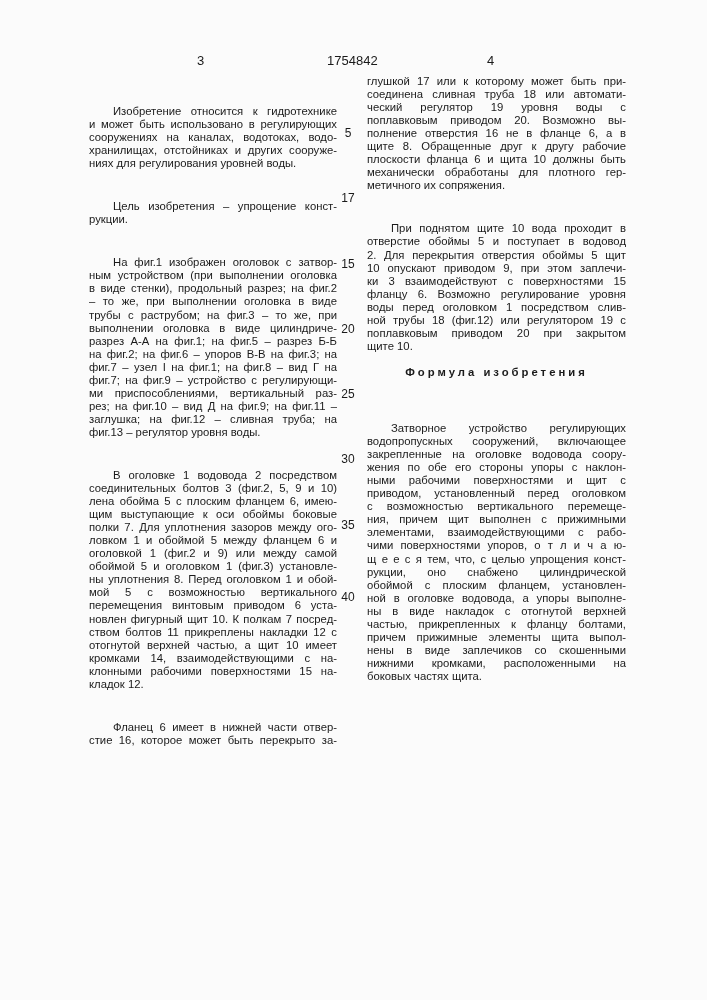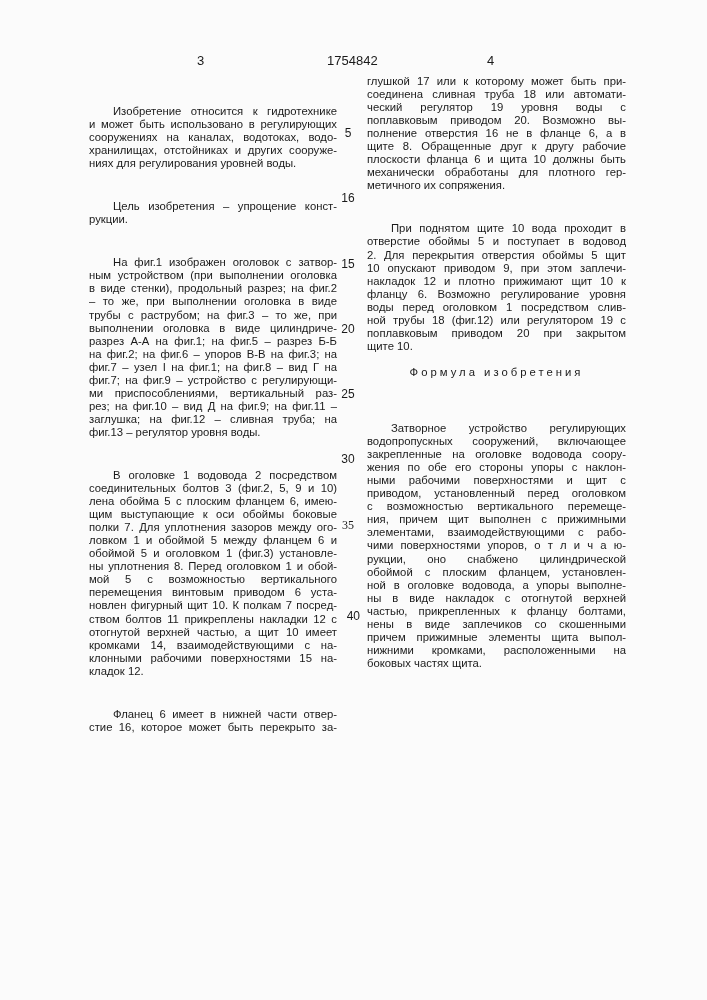--- a/index.html
+++ b/index.html
@@ -6,21 +6,21 @@
   body {
     width:707px; height:1000px; background:#fbfbfb; position:relative; overflow:hidden;
     font-family:"Liberation Sans", sans-serif; color:#1a1a1a;
   }
   .hdr { position:absolute; top:53px; font-size:13px; line-height:16px; }
   .col { position:absolute; top:75px; font-size:11.3px; line-height:13.05px; }
   .col .ln { display:block; white-space:nowrap; text-align:justify; text-align-last:justify; height:13.05px; }
   .col .ln.last { text-align-last:left; }
   .col .ln.ind { text-indent:24px;margin-top:30px; }
   .col .ln.blank { height:13.05px; }
-  .col .ln.center { text-align:left; text-align-last:center; letter-spacing:3px; }
+  .col .ln.center { text-align:left; text-align-last:center; letter-spacing:3px;font-weight:bold; }
   #left { left:89px; width:248px; }
   #right { left:367px; width:259px; }
   .lnum { position:absolute; font-size:12px; line-height:13px; width:24px; text-align:center; }
 </style>
 </head>
 <body>
 
 <div class="hdr" style="left:197px">3</div>
 <div class="hdr" style="left:327px">1754842</div>
 <div class="hdr" style="left:487px">4</div>
@@ -46,20 +46,21 @@
     <span class="ln">ми приспособлениями, вертикальный раз-</span>
     <span class="ln">рез; на фиг.10 – вид Д на фиг.9; на фиг.11 –</span>
     <span class="ln">заглушка; на фиг.12 – сливная труба; на</span>
     <span class="ln last">фиг.13 – регулятор уровня воды.</span>
     <span class="ln ind">В оголовке 1 водовода 2 посредством</span>
     <span class="ln">соединительных болтов 3 (фиг.2, 5, 9 и 10)</span>
     <span class="ln">лена обойма 5 с плоским фланцем 6, имею-</span>
     <span class="ln">щим выступающие к оси обоймы боковые</span>
     <span class="ln">полки 7. Для уплотнения зазоров между ого-</span>
     <span class="ln">ловком 1 и обоймой 5 между фланцем 6 и</span>
+    <span class="ln">оголовкой 1 (фиг.2 и 9) или между самой</span>
     <span class="ln">обоймой 5 и оголовком 1 (фиг.3) установле-</span>
     <span class="ln">ны уплотнения 8. Перед оголовком 1 и обой-</span>
     <span class="ln">мой 5 с возможностью вертикального</span>
     <span class="ln">перемещения винтовым приводом 6 уста-</span>
     <span class="ln">новлен фигурный щит 10. К полкам 7 посред-</span>
     <span class="ln">ством болтов 11 прикреплены накладки 12 с</span>
     <span class="ln">отогнутой верхней частью, а щит 10 имеет</span>
     <span class="ln">кромками 14, взаимодействующими с на-</span>
     <span class="ln">клонными рабочими поверхностями 15 на-</span>
     <span class="ln last">кладок 12.</span>
@@ -73,52 +74,53 @@
     <span class="ln">поплавковым приводом 20. Возможно вы-</span>
     <span class="ln">полнение отверстия 16 не в фланце 6, а в</span>
     <span class="ln">щите 8. Обращенные друг к другу рабочие</span>
     <span class="ln">плоскости фланца 6 и щита 10 должны быть</span>
     <span class="ln">механически обработаны для плотного гер-</span>
     <span class="ln last">метичного их сопряжения.</span>
     <span class="ln ind">При поднятом щите 10 вода проходит в</span>
     <span class="ln">отверстие обоймы 5 и поступает в водовод</span>
     <span class="ln">2. Для перекрытия отверстия обоймы 5 щит</span>
     <span class="ln">10 опускают приводом 9, при этом заплечи-</span>
-    <span class="ln">накладок 12 и плотно прижимают щит 10 к</span>
+    <span class="ln">ки 3 взаимодействуют с поверхностями 15</span>
     <span class="ln">фланцу 6. Возможно регулирование уровня</span>
     <span class="ln">воды перед оголовком 1 посредством слив-</span>
     <span class="ln">ной трубы 18 (фиг.12) или регулятором 19 с</span>
     <span class="ln">поплавковым приводом 20 при закрытом</span>
     <span class="ln last">щите 10.</span>
     <span class="ln blank"></span>
     <span class="ln center">Формула изобретения</span>
     <span class="ln blank"></span>
     <span class="ln ind">Затворное устройство регулирующих</span>
     <span class="ln">водопропускных сооружений, включающее</span>
     <span class="ln">закрепленные на оголовке водовода соору-</span>
     <span class="ln">жения по обе его стороны упоры с наклон-</span>
     <span class="ln">ными рабочими поверхностями и щит с</span>
     <span class="ln">приводом, установленный перед оголовком</span>
     <span class="ln">с возможностью вертикального перемеще-</span>
     <span class="ln">ния, причем щит выполнен с прижимными</span>
     <span class="ln">элементами, взаимодействующими с рабо-</span>
     <span class="ln">чими поверхностями упоров, о т л и ч а ю-</span>
+    <span class="ln">щ е е с я тем, что, с целью упрощения конст-</span>
     <span class="ln">рукции, оно снабжено цилиндрической</span>
     <span class="ln">обоймой с плоским фланцем, установлен-</span>
     <span class="ln">ной в оголовке водовода, а упоры выполне-</span>
     <span class="ln">ны в виде накладок с отогнутой верхней</span>
     <span class="ln">частью, прикрепленных к фланцу болтами,</span>
+    <span class="ln">причем прижимные элементы щита выпол-</span>
     <span class="ln">нены в виде заплечиков со скошенными</span>
-    <span class="ln">причем прижимные элементы щита выпол-</span>
     <span class="ln">нижними кромками, расположенными на</span>
     <span class="ln last">боковых частях щита.</span>
   </div>
 
 <div id="linenums">
     <div class="lnum" style="left: 336px; top: 127.2px;">5</div>
-    <div class="lnum" style="left: 336px; top: 192.45px;">16</div>
+    <div class="lnum" style="left: 336px; top: 192.45px;">17</div>
     <div class="lnum" style="left: 336px; top: 257.7px;">15</div>
     <div class="lnum" style="left: 336px; top: 322.95px;">20</div>
     <div class="lnum" style="left: 336px; top: 388.2px;">25</div>
     <div class="lnum" style="left: 336px; top: 453.45px;">30</div>
-    <div class="lnum" style="left: 336px; top: 518.7px; font-family: Liberation Serif, serif;">35</div>
-    <div class="lnum" style="left: 336px; top: 610px; text-align: right;">40</div>
+    <div class="lnum" style="left: 336px; top: 518.7px;">35</div>
+    <div class="lnum" style="left: 336px; top: 591px;">40</div>
   </div>
 
 </body></html>

